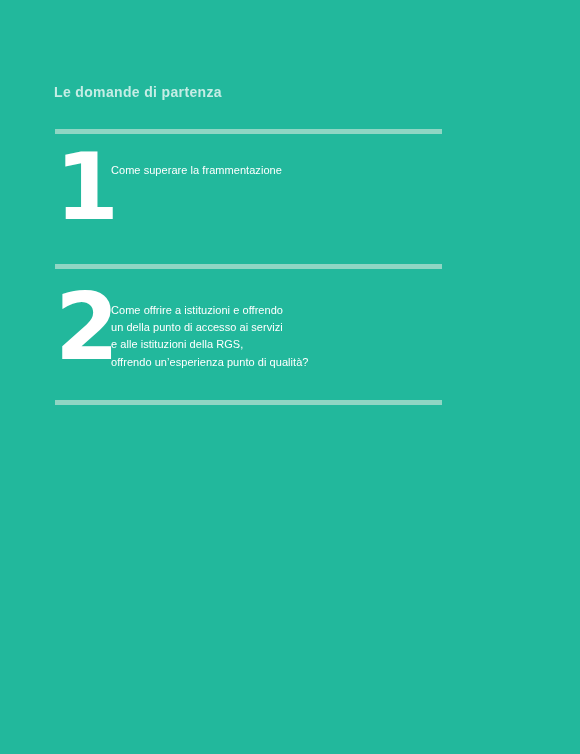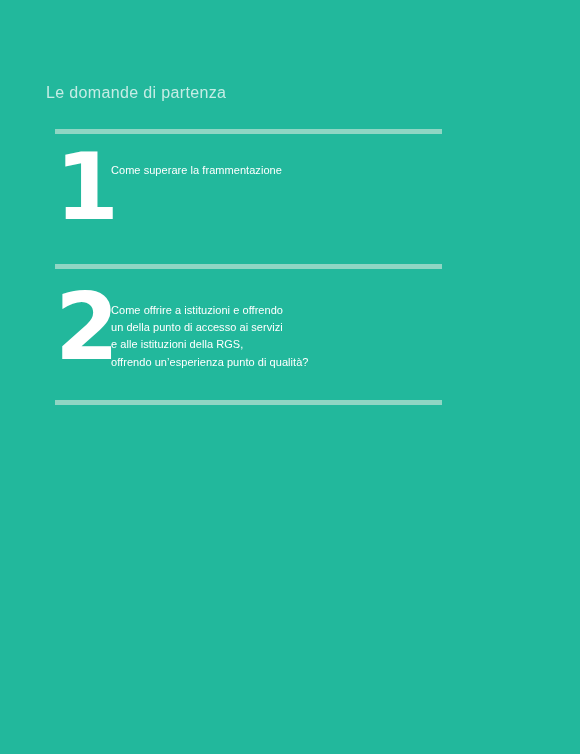--- a/index.html
+++ b/index.html
@@ -17,26 +17,26 @@
   .slide {
     position: relative;
     width: 580px;
     height: 754px;
     box-sizing: border-box;
   }
 
   
   .eyebrow {
     position: absolute;
-    left: 46px;
+    left: 54px;
     top: 84px;
-    font-size: 16px;
+    font-size: 14px;
     letter-spacing: 0.35px;
     color: rgba(255,255,255,0.74);
-    font-weight: 400;
+    font-weight: 700;
     white-space: nowrap;
   }
 
   
   .rule {
     position: absolute;
     left: 55px;
     width: 387px;
     height: 5px;
     background: #8fd6c4;

